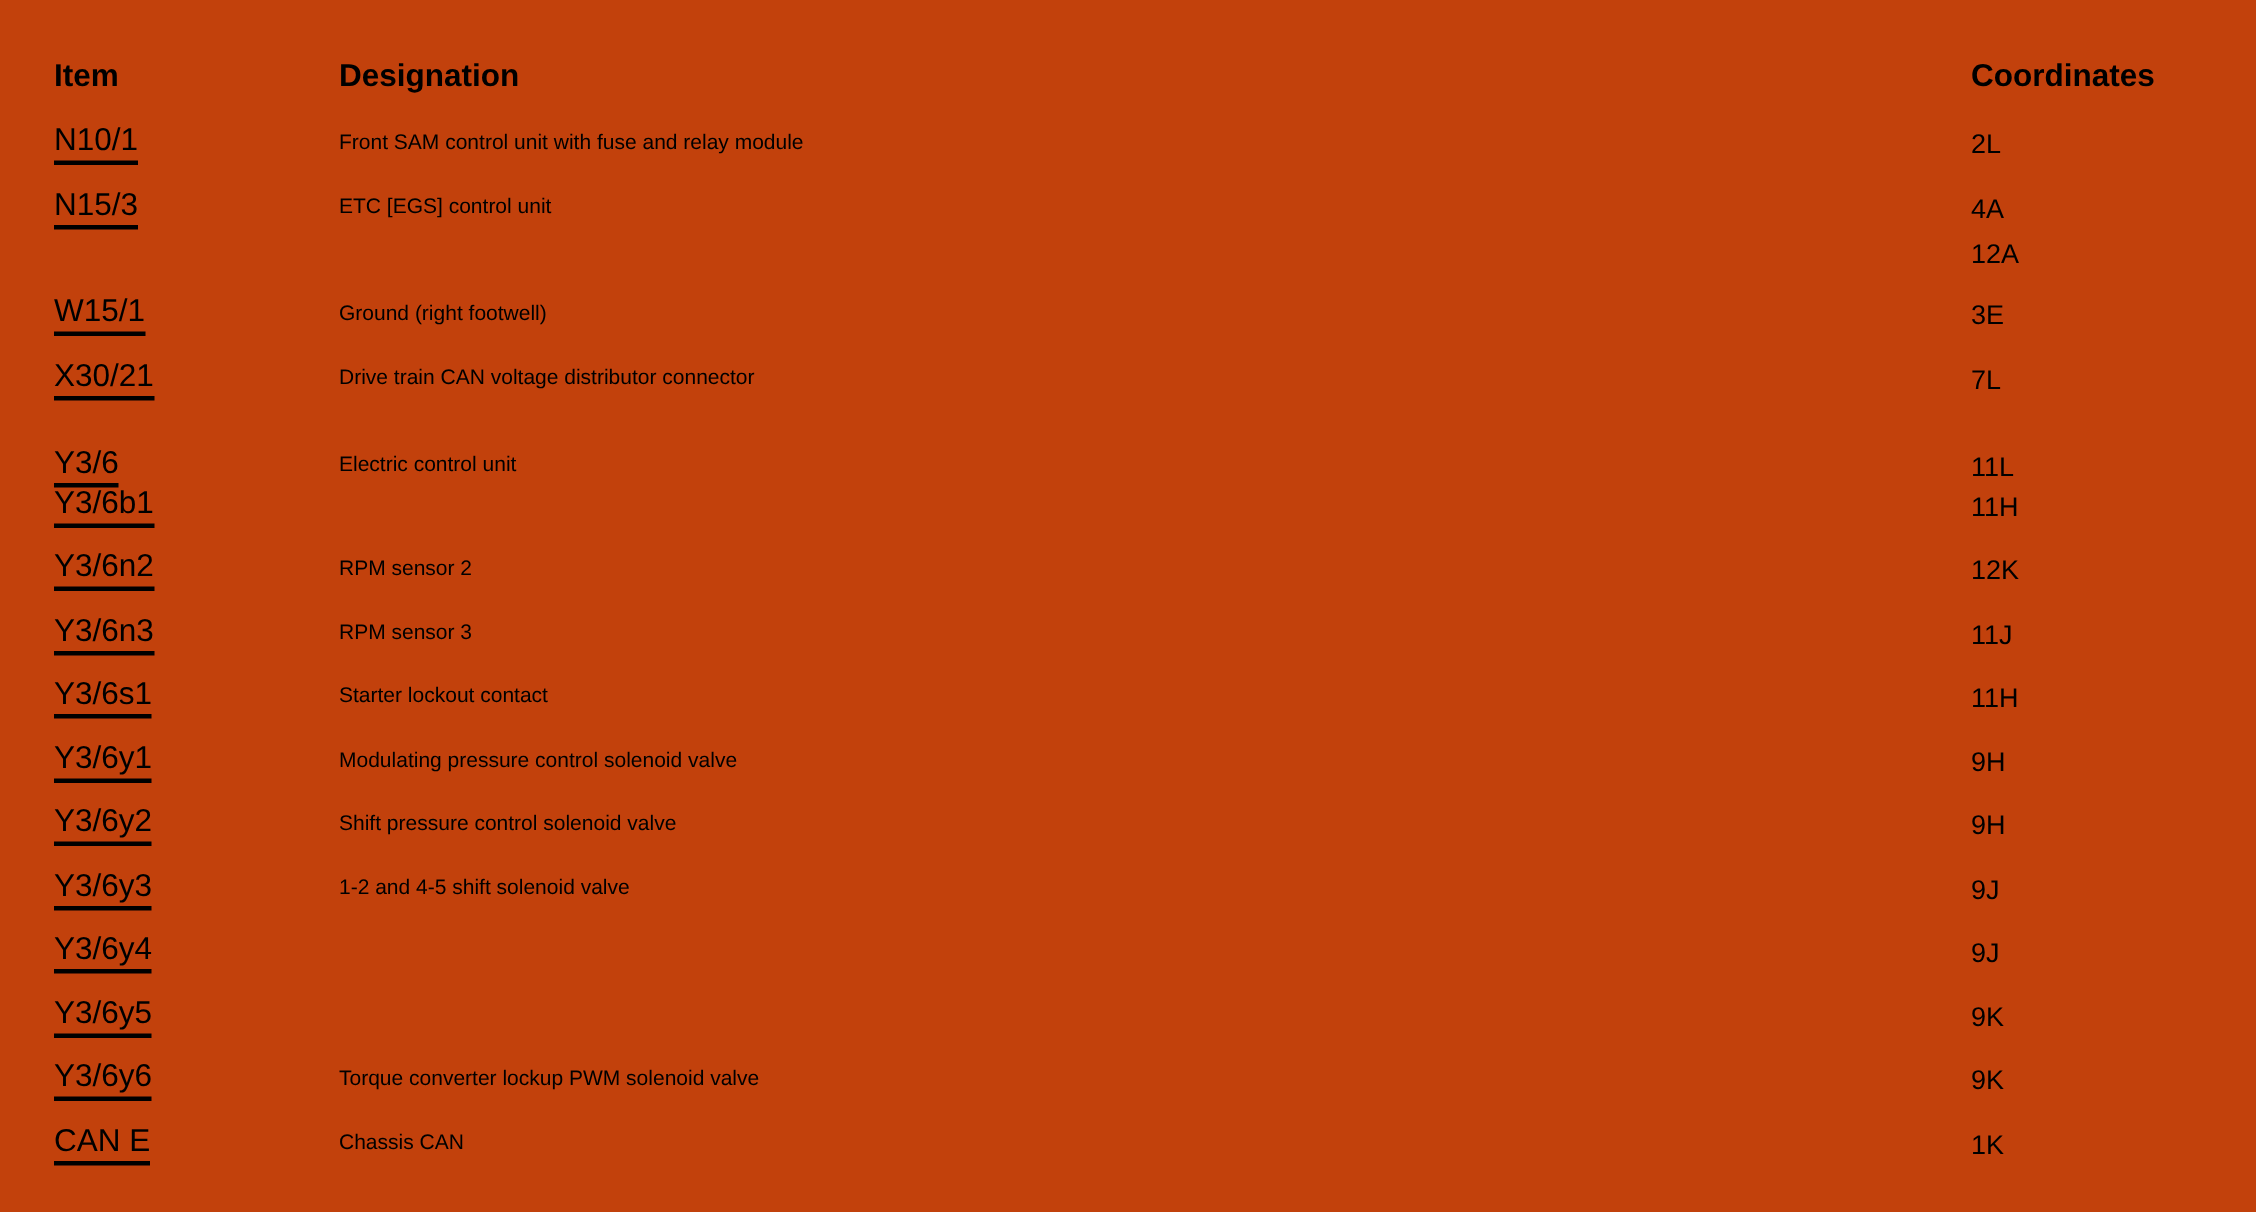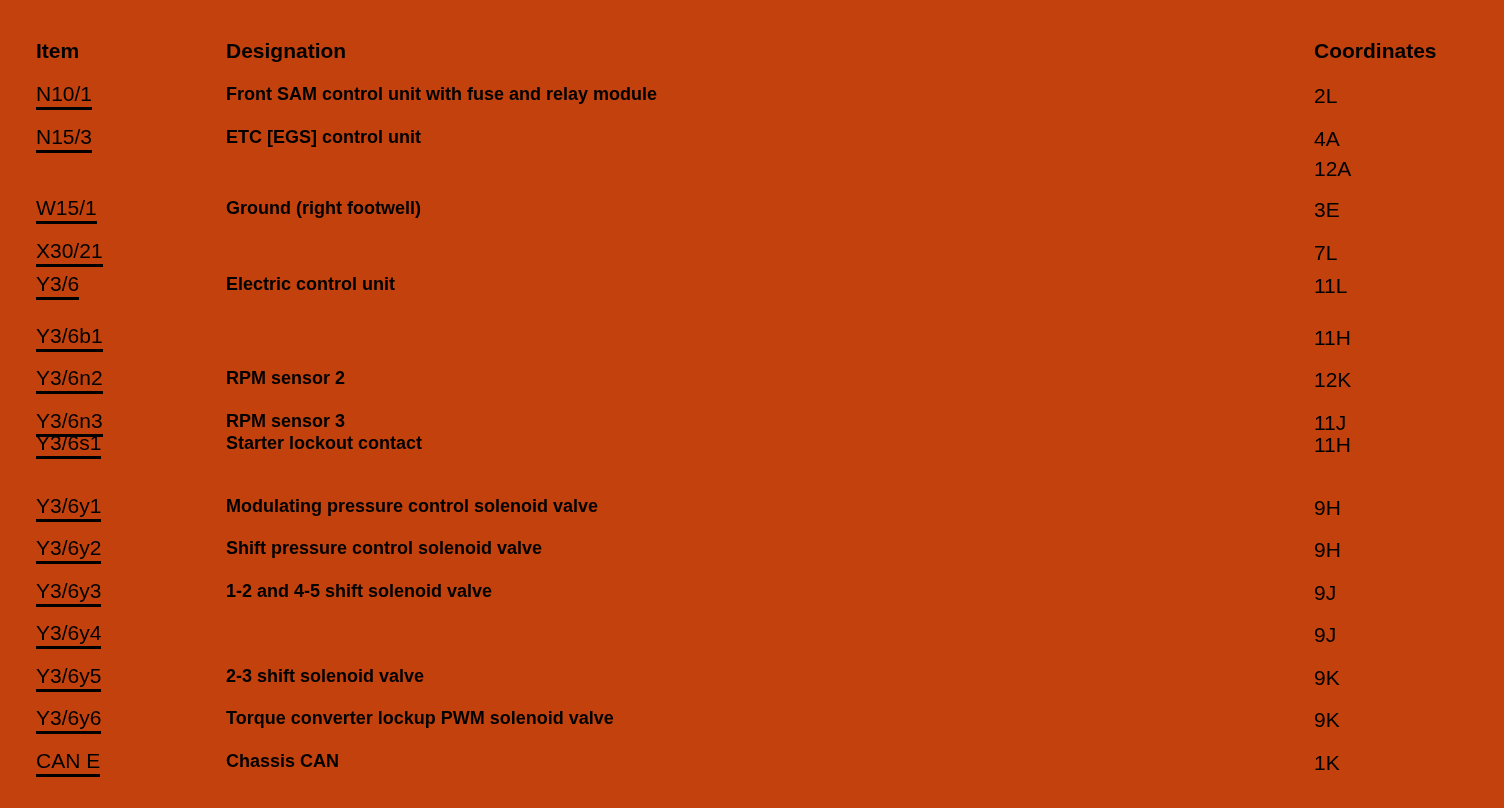--- a/index.html
+++ b/index.html
@@ -39,31 +39,30 @@
     font-size: 21px;
     line-height: 26px;
     letter-spacing: 0px;
     white-space: nowrap;
   }
 
   .col-designation {
     position: absolute;
     left: 226px;
     top: 0;
-    font-size: 18px;
+    font-size: 14px;
     line-height: 26px;
     white-space: nowrap;
-    font-weight: bold;
   }
 
   .col-coordinates {
     position: absolute;
     left: 1314px;
     top: 0;
-    font-size: 21px;
+    font-size: 18px;
     line-height: 26px;
     white-space: nowrap;
   }
 
   .coord-line {
     display: block;
     line-height: 30px;
   }
 
   
@@ -111,25 +110,26 @@
       </div>
       <div class="legend-row" style="top: 195px;">
         <div class="col-item"><span class="item-link">W15/1</span></div>
         <div class="col-designation">Ground (right footwell)</div>
         <div class="col-coordinates">
           <span class="coord-line">3E</span>
         </div>
       </div>
       <div class="legend-row" style="top: 237.5px;">
         <div class="col-item"><span class="item-link">X30/21</span></div>
+        <div class="col-designation">Drive train CAN voltage distributor connector</div>
         <div class="col-coordinates">
           <span class="coord-line">7L</span>
         </div>
       </div>
-      <div class="legend-row" style="top: 271px; text-align: center;">
+      <div class="legend-row" style="top: 296px; text-align: center;">
         <div class="col-item"><span class="item-link">Y3/6</span></div>
         <div class="col-designation">Electric control unit</div>
         <div class="col-coordinates">
           <span class="coord-line">11L</span>
         </div>
       </div>
       <div class="legend-row" style="top: 322.5px;">
         <div class="col-item"><span class="item-link">Y3/6b1</span></div>
         <div class="col-coordinates">
           <span class="coord-line">11H</span>
@@ -142,21 +142,21 @@
           <span class="coord-line">12K</span>
         </div>
       </div>
       <div class="legend-row" style="top: 407.5px;">
         <div class="col-item"><span class="item-link">Y3/6n3</span></div>
         <div class="col-designation">RPM sensor 3</div>
         <div class="col-coordinates">
           <span class="coord-line">11J</span>
         </div>
       </div>
-      <div class="legend-row" style="top: 430px;">
+      <div class="legend-row" style="top: 450px;">
         <div class="col-item"><span class="item-link">Y3/6s1</span></div>
         <div class="col-designation">Starter lockout contact</div>
         <div class="col-coordinates">
           <span class="coord-line">11H</span>
         </div>
       </div>
       <div class="legend-row" style="top: 492.5px;">
         <div class="col-item"><span class="item-link">Y3/6y1</span></div>
         <div class="col-designation">Modulating pressure control solenoid valve</div>
         <div class="col-coordinates">
@@ -178,21 +178,20 @@
         </div>
       </div>
       <div class="legend-row" style="top: 620px;">
         <div class="col-item"><span class="item-link">Y3/6y4</span></div>
         <div class="col-coordinates">
           <span class="coord-line">9J</span>
         </div>
       </div>
       <div class="legend-row" style="top: 662.5px;">
         <div class="col-item"><span class="item-link">Y3/6y5</span></div>
-        <div class="col-designation">2-3 shift solenoid valve</div>
         <div class="col-coordinates">
           <span class="coord-line">9K</span>
         </div>
       </div>
       <div class="legend-row" style="top: 705px;">
         <div class="col-item"><span class="item-link">Y3/6y6</span></div>
         <div class="col-designation">Torque converter lockup PWM solenoid valve</div>
         <div class="col-coordinates">
           <span class="coord-line">9K</span>
         </div>

